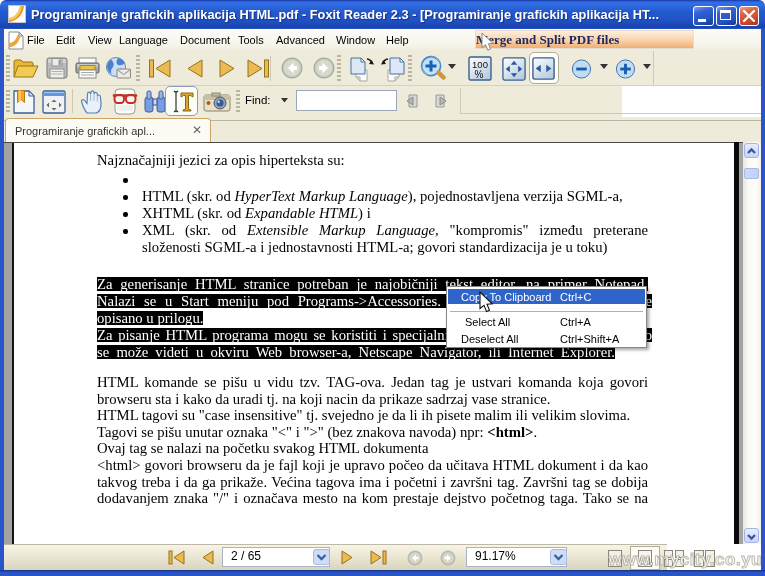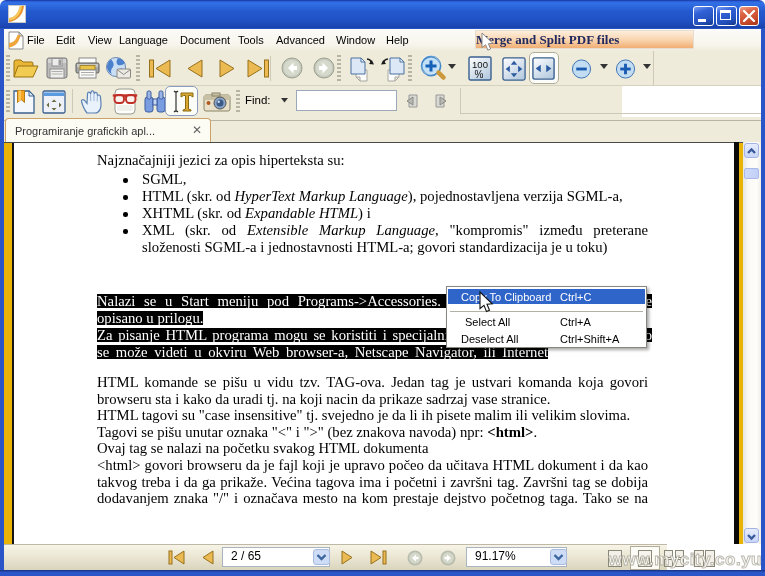--- a/index.html
+++ b/index.html
@@ -20,21 +20,21 @@
 #tb2{left:4px;top:86px;width:618px;height:31px;background:#eeebdb;}
 .grip{width:4px;background:repeating-linear-gradient(180deg,#b8b4a2 0px,#b8b4a2 2px,#eeebdb 2px,#eeebdb 4px);}
 .sep{width:1px;background:#cdc9b6;}
 
 #tabbar{left:4px;top:117px;width:757px;height:25px;background:#eeebdb;}
 #tabline{left:0;top:3px;width:757px;height:1px;background:#b9b5a3;}
 #tab{left:1px;top:1px;width:206px;height:24px;background:#fdfcf4;border:1px solid #cda267;border-bottom:none;border-radius:4px 4px 0 0;box-sizing:border-box;}
 #tab .t{left:9px;top:6px;font-size:11px;color:#333;}
 #tab .x{left:186px;top:4px;font-size:12px;color:#666;}
 
-#doc{left:4px;top:142px;width:757px;height:402px;background:#eab308;overflow:hidden;}
+#doc{left:4px;top:142px;width:757px;height:402px;background:#a3a3a3;overflow:hidden;}
 #page{left:8px;top:0;width:720px;height:402px;background:#fff;border-left:2px solid #151515;box-sizing:content-box;}
 #pshadow{left:730px;top:0;width:5px;height:402px;background:#0a0a0a;}
 #sbar{left:739px;top:0;width:18px;height:402px;background:linear-gradient(90deg,#e6e5e0 0%,#fbfaf6 30%,#fefdfa 75%,#efeee8 100%);}
 .sbtn{left:1px;width:15px;height:15px;background:linear-gradient(180deg,#e7edfd,#c8d5f8);border:1px solid #a3b4e4;border-radius:3px;box-sizing:border-box;color:#3e62b4;}
 #sthumb{left:1px;top:26px;width:15px;height:11px;background:linear-gradient(90deg,#cdd9fa,#c2d0f6);border:1px solid #a8b8e8;border-radius:2px;box-sizing:border-box;}
 
 .ser{font-family:"Liberation Serif",serif;color:#000;}
 .jline{position:absolute;left:93px;width:551px;height:17px;font-size:14.7px;white-space:nowrap;}
 .just{text-align:justify;text-align-last:justify;white-space:normal;}
 .selline{position:absolute;left:93px;background:#000;color:#fff;height:14.5px;font-size:14.7px;line-height:14.5px;}
@@ -51,20 +51,21 @@
 #wmark{right:3px;top:550px;font-size:17px;font-weight:bold;color:rgba(255,254,250,0.97);letter-spacing:0.5px;-webkit-text-stroke:1px rgba(150,147,133,0.65);white-space:nowrap;}
 </style></head>
 <body>
 
 <div id="title" class="abs">
   <svg class="abs" style="left:8px;top:5px" width="18" height="18" viewBox="0 0 18 18">
     <rect x="0.5" y="0.5" width="17" height="17" fill="#fdfdfd" stroke="#c8c8c8"></rect>
     <path d="M1 13 C6 13 10 9 12 1 L16 1 C15 10 9 16 1 17 Z" fill="#e8952e"></path>
     <path d="M1 13 C6 13 10 9 12 1 L14 1 C13 9 8 15 1 15.5 Z" fill="#f7c95c"></path>
   </svg>
+  <div class="abs txt">Programiranje grafickih aplikacija HTML.pdf - Foxit Reader 2.3 - [Programiranje grafickih aplikacija HT...</div>
   <div id="bmin" class="abs wbtn">
       <div class="abs" style="left:4px;top:12px;width:8px;height:3px;background:#fff"></div>
     </div>
   <div id="bmax" class="abs wbtn">
     <div class="abs" style="left:3px;top:3px;width:11px;height:10px;border:1px solid #fff;border-top:3px solid #fff;box-sizing:border-box"></div>
   </div>
   <div id="bclose" class="abs wbtn">
     <svg class="abs" style="left:3px;top:3px" width="12" height="12" viewBox="0 0 12 12">
         <path d="M1 1 L11 11 M11 1 L1 11" stroke="#fff" stroke-width="2.2" stroke-linecap="round"></path>
       </svg>
@@ -315,29 +316,29 @@
     <div class="sbtn abs" style="top:386px"><svg width="13" height="13" viewBox="0 0 13 13">
           <path d="M3 5 L6.5 8.5 L10 5" fill="none" stroke="#3a5a9c" stroke-width="2.4"></path>
         </svg></div>
   </div>
   <div id="textlayer" class="abs ser" style="left:0;top:0;width:757px;height:402px;">
     <div class="jline" style="top:10px">Najznačajniji jezici za opis hiperteksta su:</div>
     <div class="abs" style="left:119px;top:36px;width:4.5px;height:4.5px;border-radius:50%;background:#000"></div>
     <div class="abs" style="left:119px;top:53px;width:4.5px;height:4.5px;border-radius:50%;background:#000"></div>
     <div class="abs" style="left:119px;top:70px;width:4.5px;height:4.5px;border-radius:50%;background:#000"></div>
     <div class="abs" style="left:119px;top:87px;width:4.5px;height:4.5px;border-radius:50%;background:#000"></div>
-    <div class="jline" style="left:138px;top:29px;width:506px">SGML,</div>
     <div class="jline" style="left:138px;top:46px;width:506px">HTML (skr. od <i>HyperText Markup Language</i>), pojednostavljena verzija SGML-a,</div>
     <div class="jline just" style="left:138px;top:80px;width:506px">XML (skr. od <i>Extensible Markup Language</i>, "kompromis" između preterane</div>
     <div class="jline" style="left:138px;top:63px;width:506px">XHTML (skr. od <i>Expandable HTML</i>) i</div>
     <div class="jline" style="left:138px;top:97px;width:506px">složenosti SGML-a i jednostavnosti HTML-a; govori standardizacija je u toku)</div>
+    <div class="selline just" style="top:134.5px;width:551px">Za generisanje HTML stranice potreban je najobičniji tekst editor, na primer Notepad.</div>
     <div class="selline just" style="top:151.5px;width:555px">Nalazi se u Start meniju pod Programs-&gt;Accessories. Ostale mogućnosti [detaljnije je</div>
     <div class="selline" style="top:168.5px;white-space:nowrap;">opisano u prilogu.</div>
     <div class="selline just" style="top:185.5px;width:555px">Za pisanje HTML programa mogu se koristiti i specijalni programi tzv. HTML editori, što</div>
-    <div class="selline just" style="top:202.5px;width:451px">se može videti u okviru Web browser-a, Netscape Navigator, ili Internet Explorer.</div>
+    <div class="selline just" style="top:202.5px;width:518px">se može videti u okviru Web browser-a, Netscape Navigator, ili Internet Explorer.</div>
     <div class="jline just" style="top:232px">HTML komande se pišu u vidu tzv. TAG-ova. Jedan tag je ustvari komanda koja govori</div>
     <div class="jline" style="top:248.6px">browseru sta i kako da uradi tj. na koji nacin da prikaze sadrzaj vase stranice.</div>
     <div class="jline" style="top:265.2px">HTML tagovi su "case insensitive" tj. svejedno je da li ih pisete malim ili velikim slovima.</div>
     <div class="jline" style="top:281.8px">Tagovi se pišu unutar oznaka "&lt;" i "&gt;" (bez znakova navoda) npr: <b>&lt;html&gt;</b>.</div>
     <div class="jline" style="top:298.4px">Ovaj tag se nalazi na početku svakog HTML dokumenta</div>
     <div class="jline just" style="top:315px">&lt;html&gt; govori browseru da je fajl koji je upravo počeo da učitava HTML dokument i da kao</div>
     <div class="jline just" style="top:331.6px">takvog treba i da ga prikaže. Većina tagova ima i početni i završni tag. Završni tag se dobija</div>
     <div class="jline just" style="top:348.2px">dodavanjem znaka "/" i označava mesto na kom prestaje dejstvo početnog taga. Tako se na</div>
   </div>
 </div>

